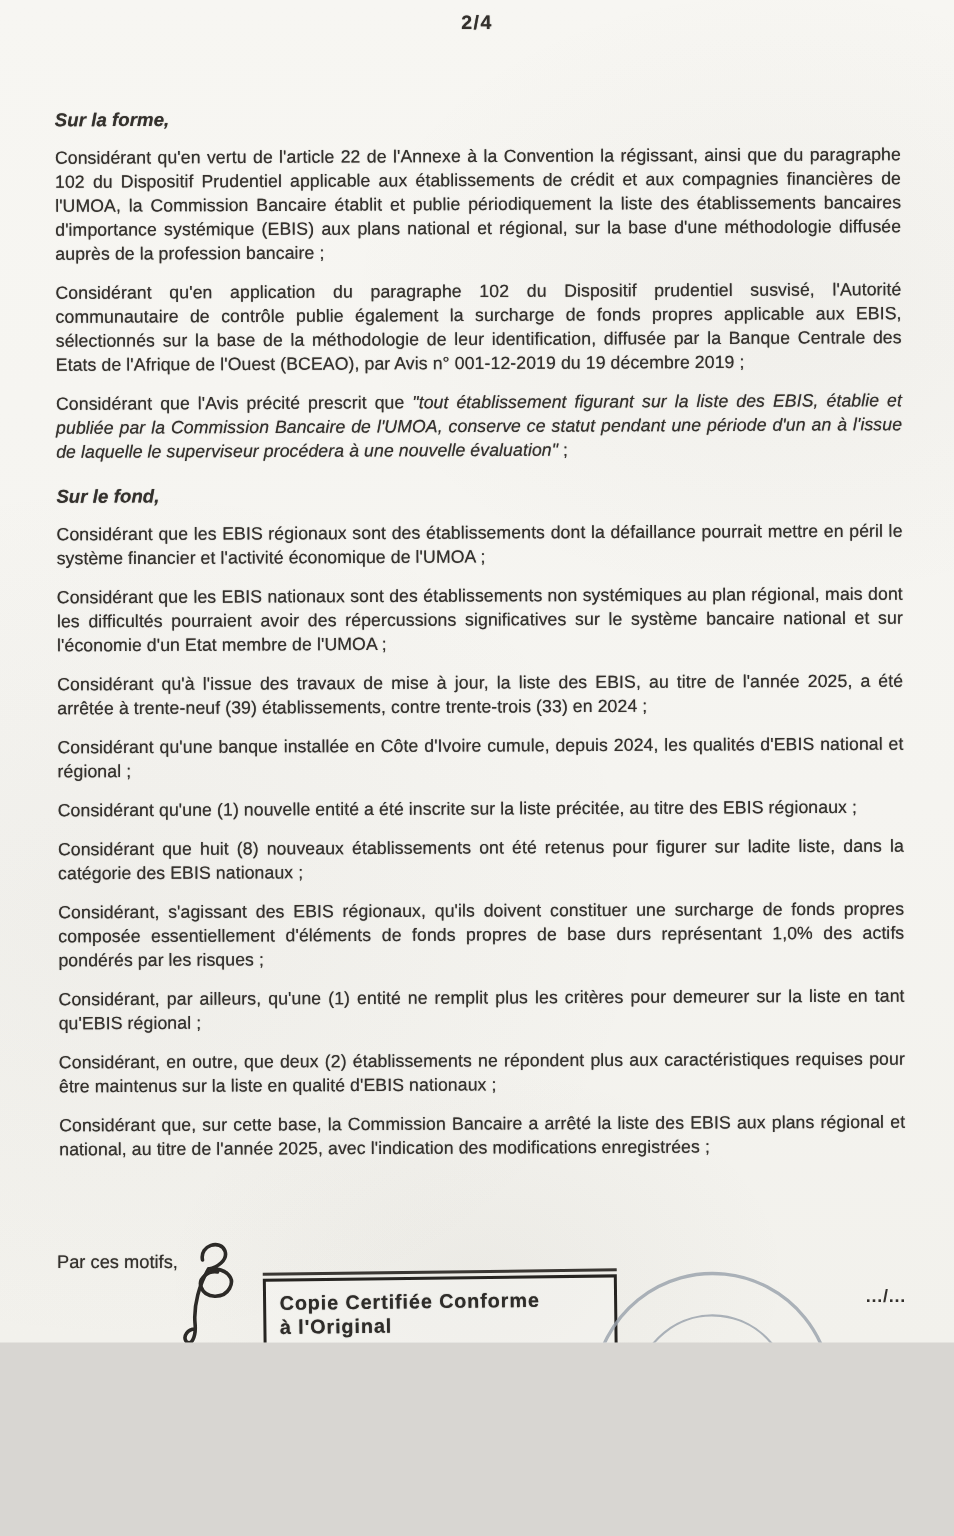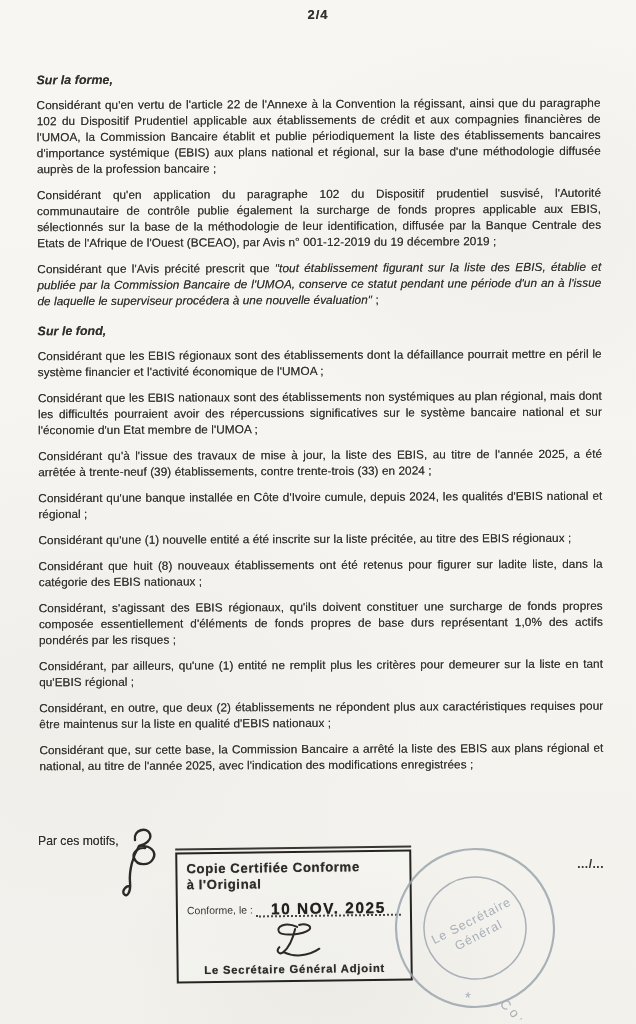--- a/index.html
+++ b/index.html
@@ -3,21 +3,21 @@
 <meta charset="utf-8">
 <style>
   html,body{margin:0;padding:0;}
   body{
     width:636px;height:1024px;
     background:#d8d6d2;
     font-family:"Liberation Sans",sans-serif;
   }
   .page{
     position:relative;
-    width:636px;height:1024px;
+    width:636px;height:895px;
     overflow:hidden;
     color:#34312d;
     background:
       radial-gradient(ellipse 420px 300px at 82% 22%, rgba(110,105,95,.045), transparent 70%),
       radial-gradient(ellipse 520px 420px at 12% 68%, rgba(110,105,95,.04), transparent 70%),
       radial-gradient(ellipse 300px 200px at 50% 95%, rgba(110,105,95,.05), transparent 70%),
       linear-gradient(#f7f6f2 0%, #f5f4f0 60%, #f2f1ec 100%);
   }
   .page-number{
     position:absolute;top:7px;left:0;right:0;

